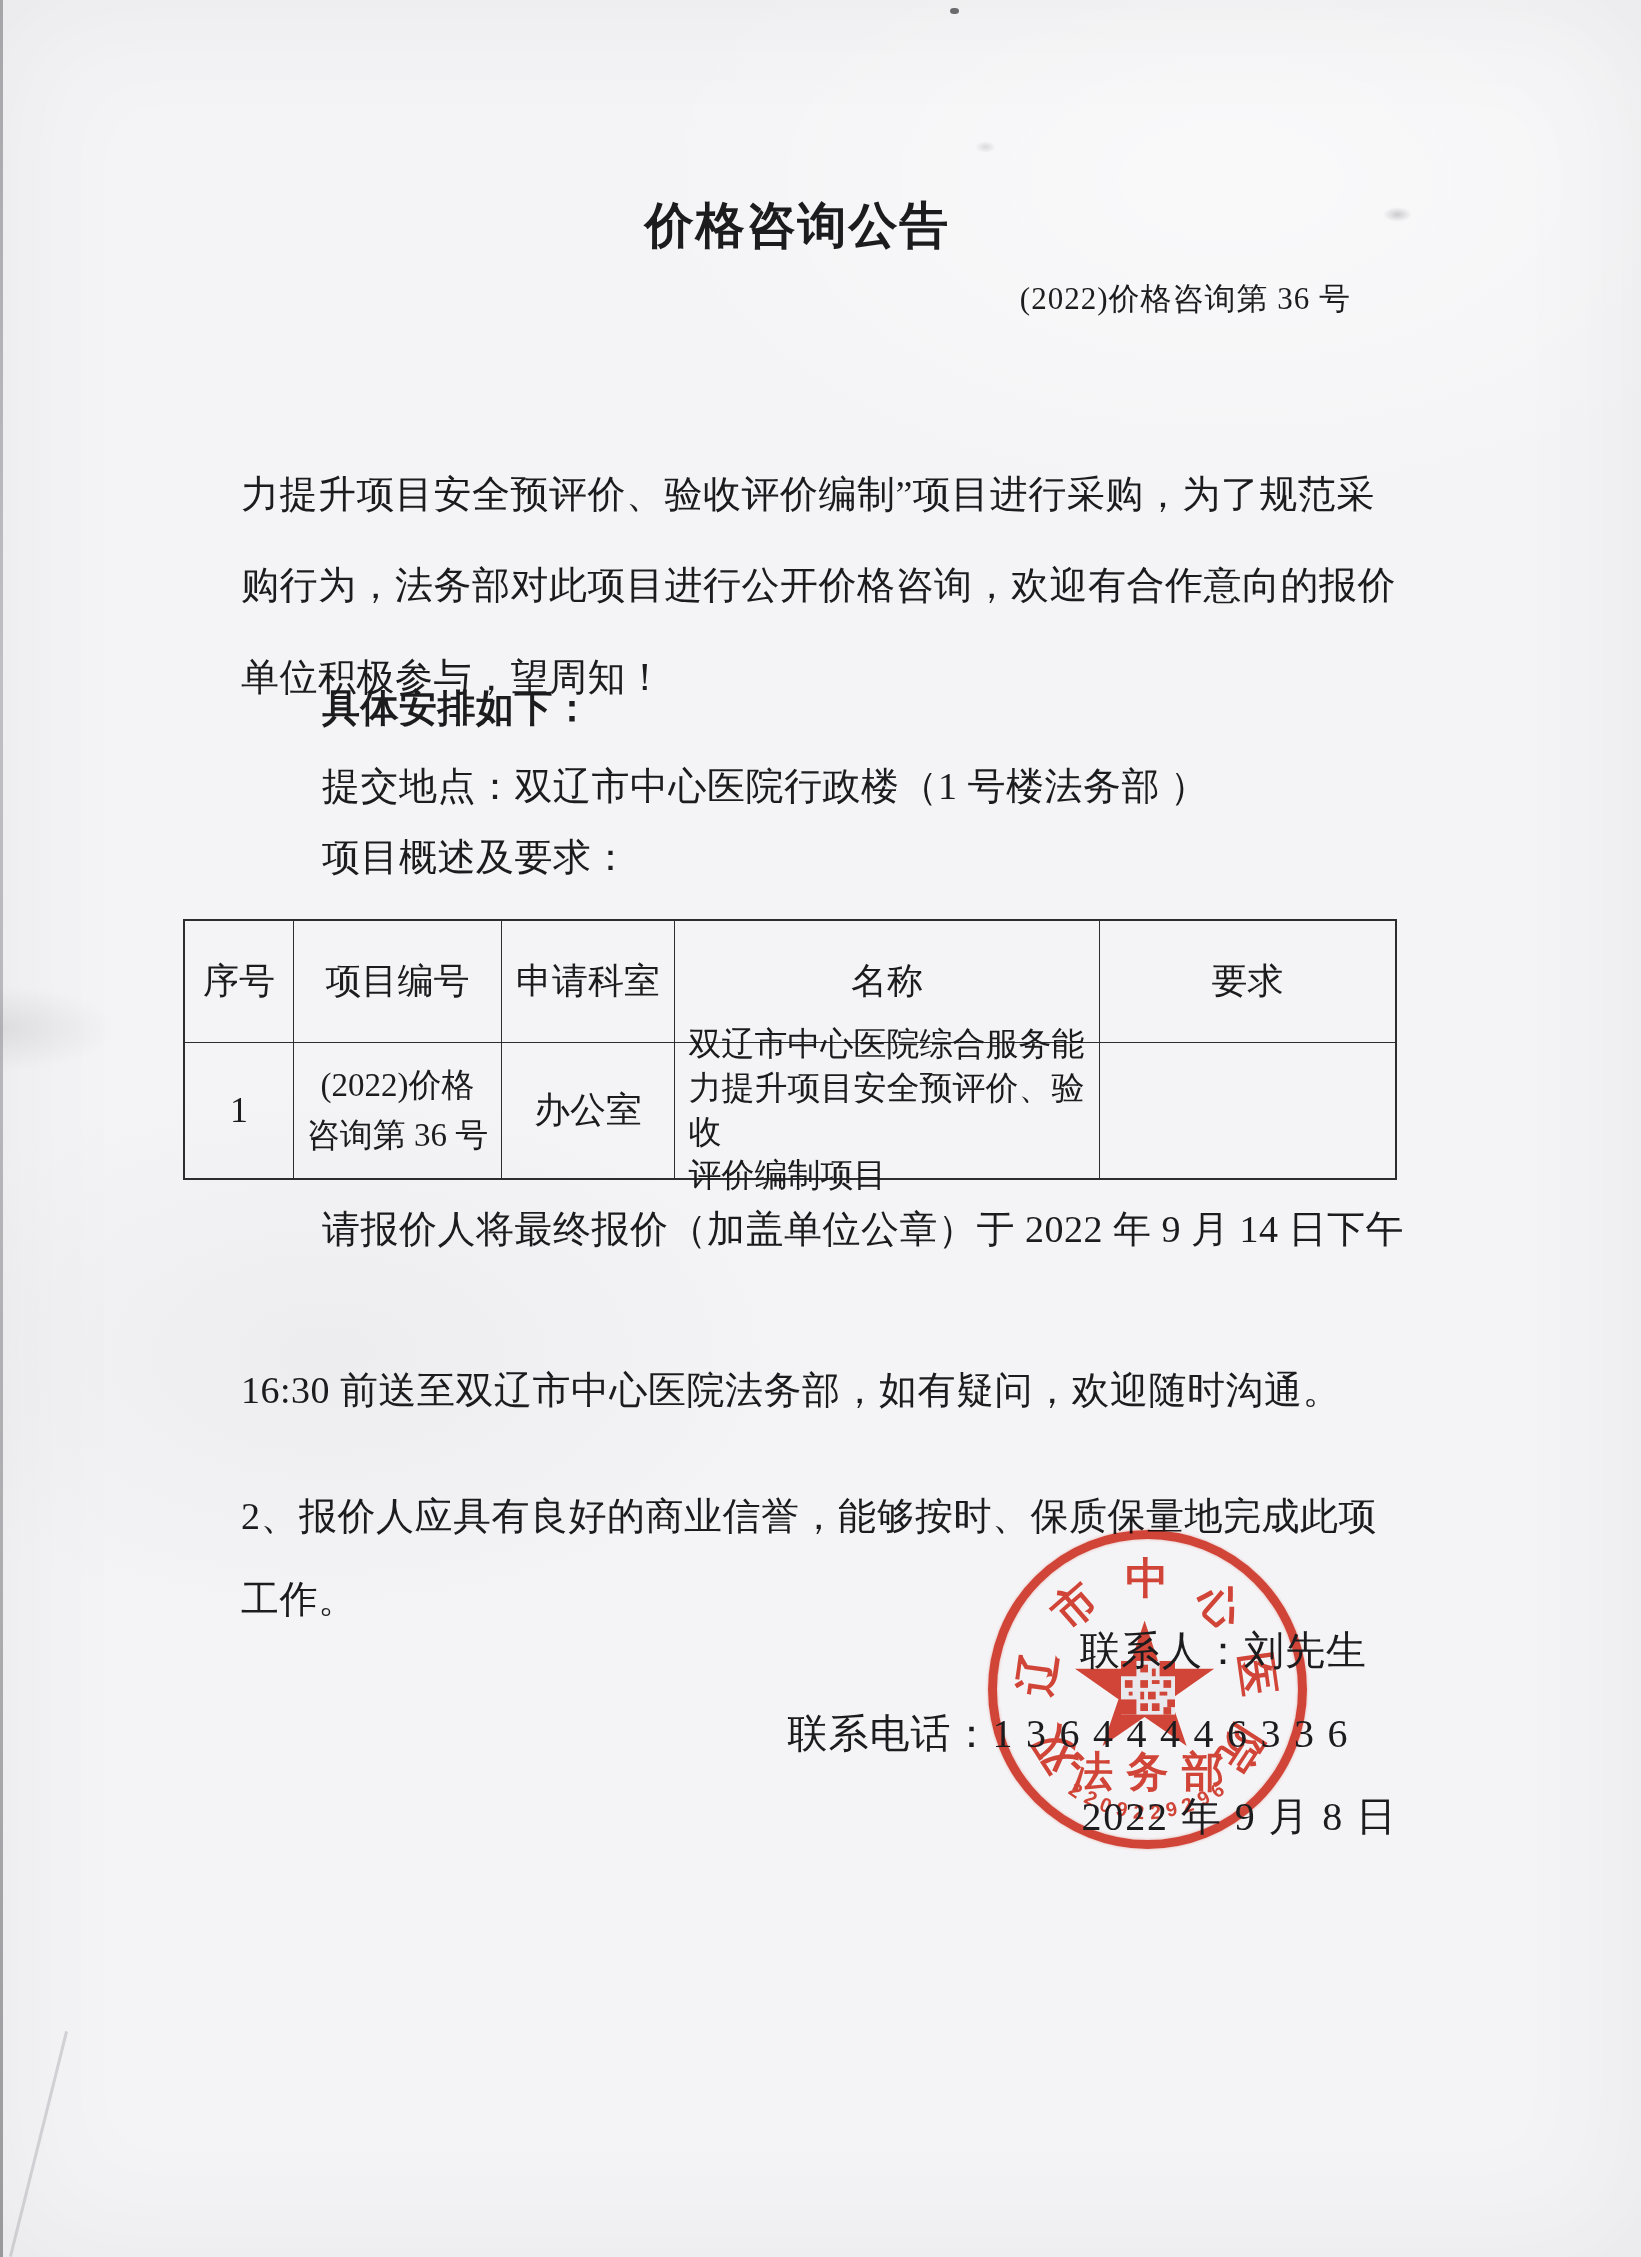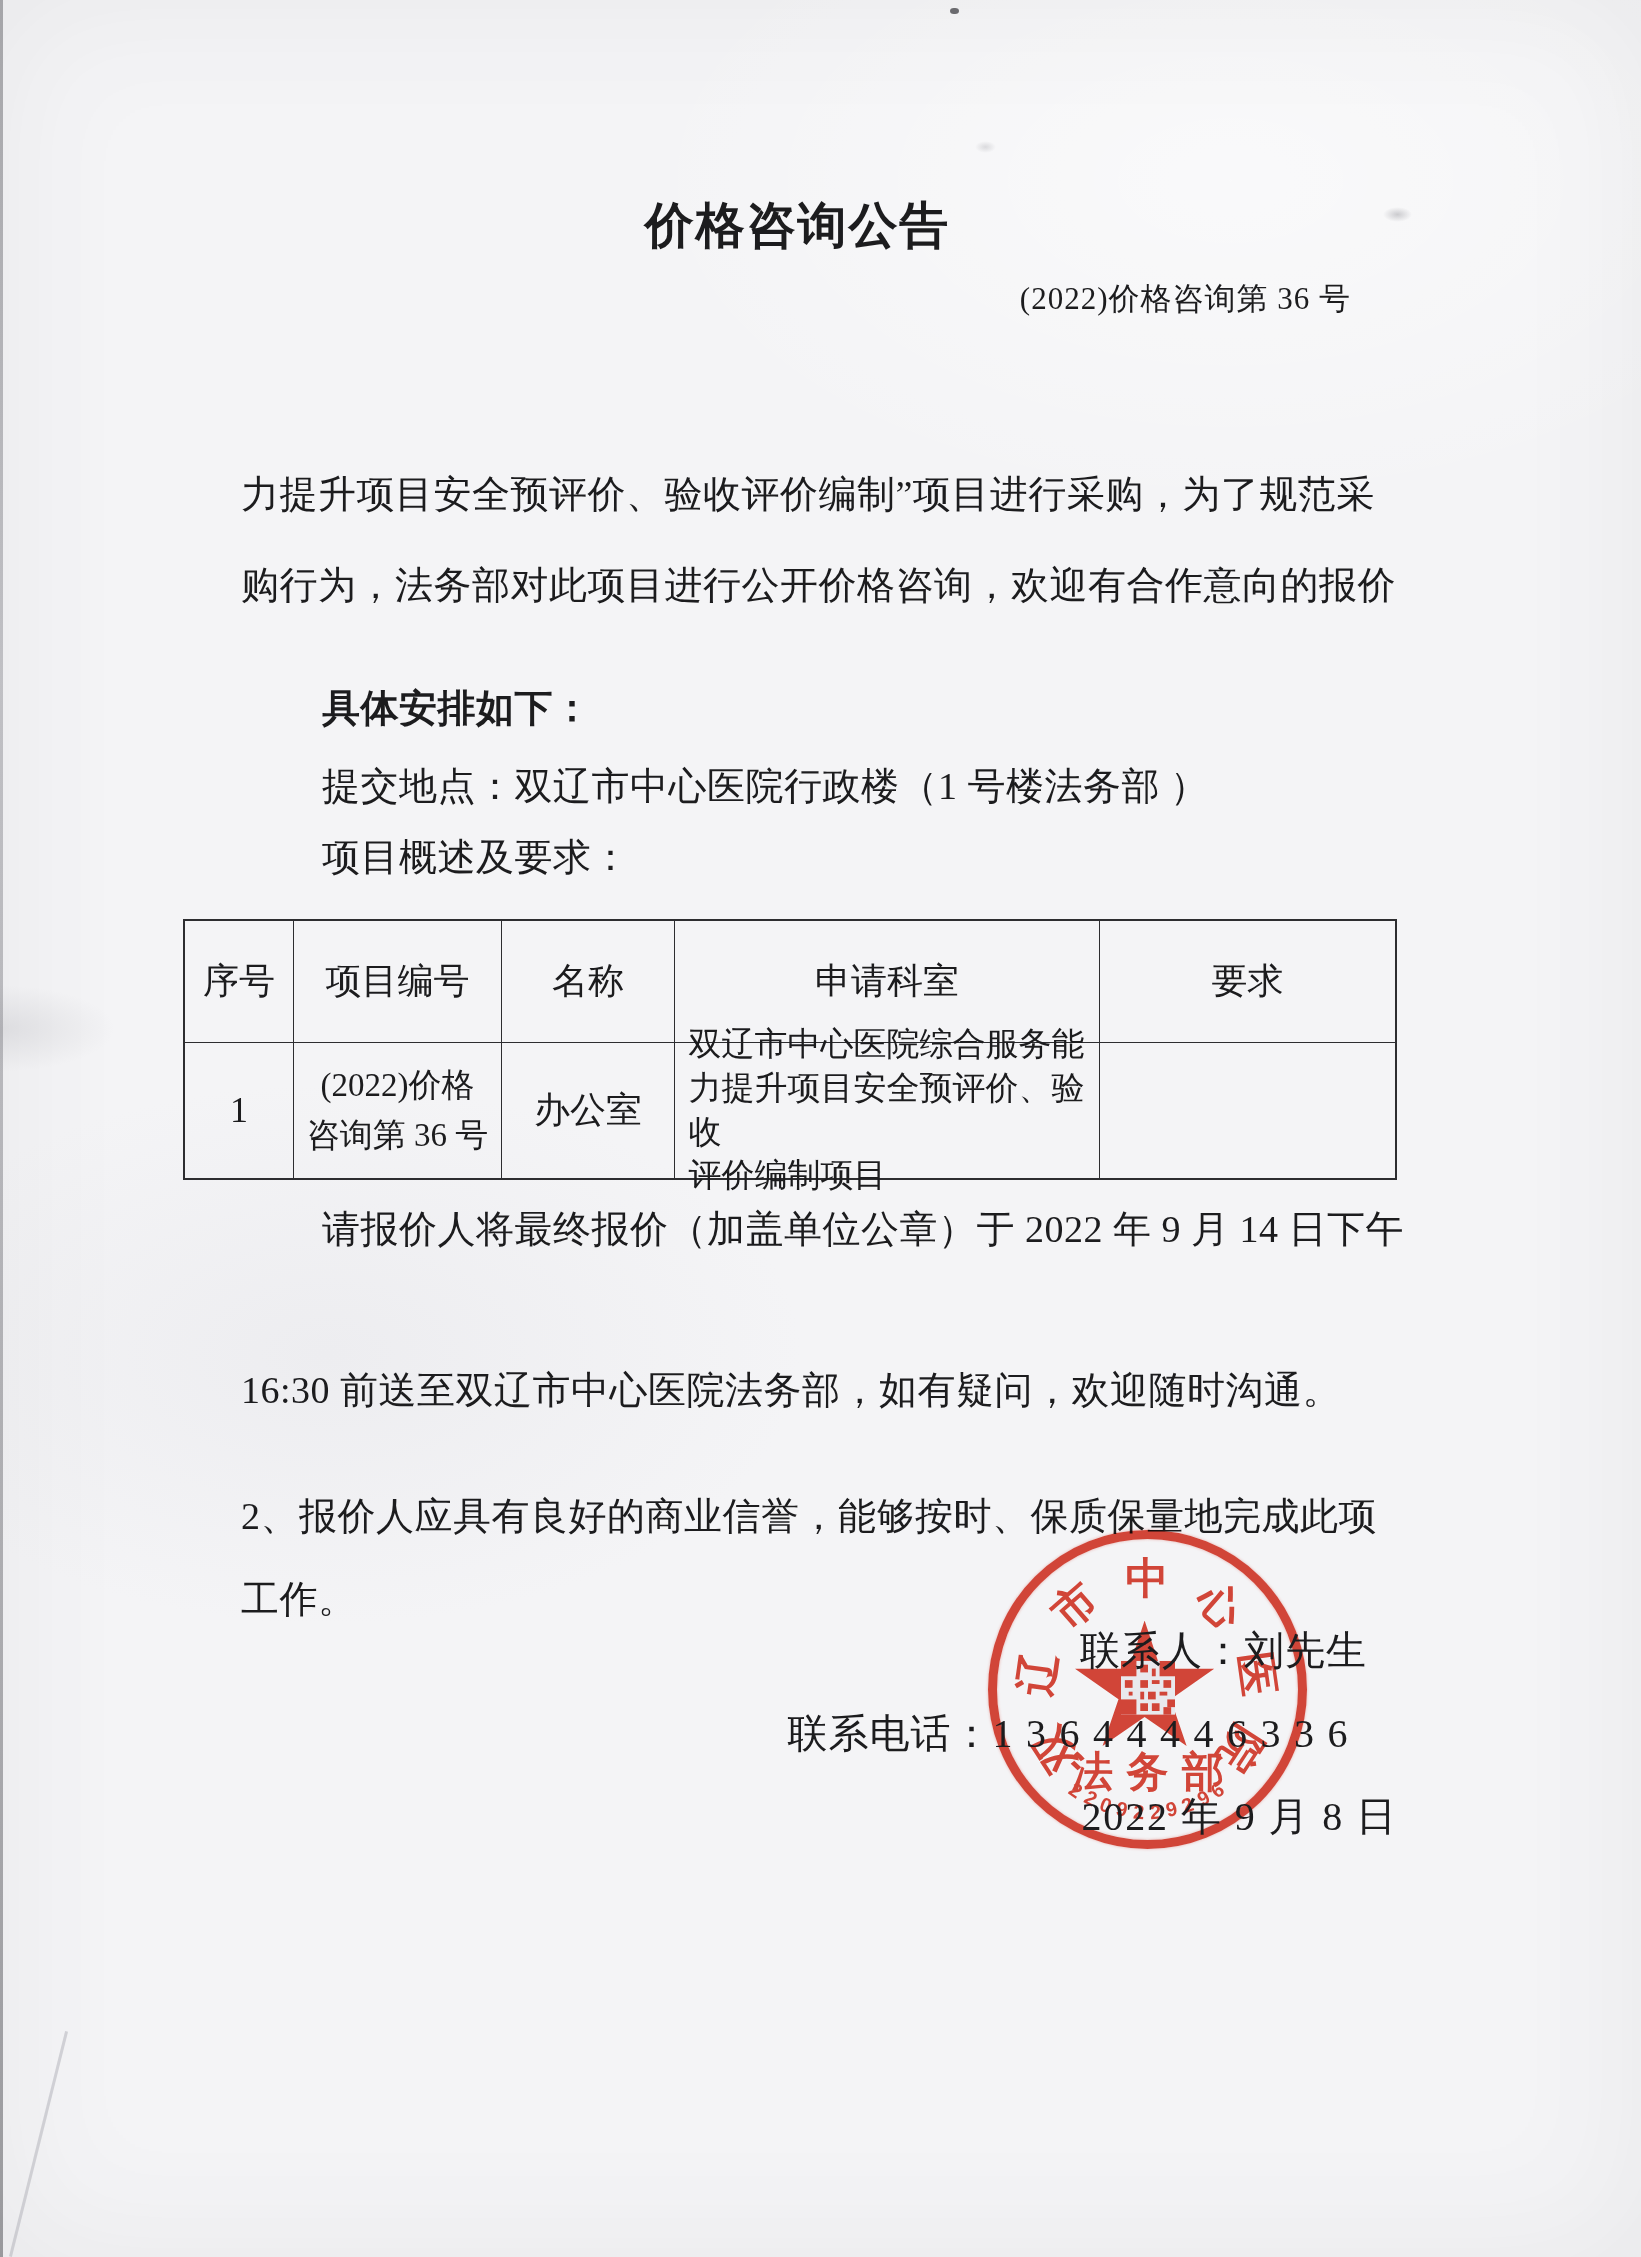--- a/index.html
+++ b/index.html
@@ -124,30 +124,31 @@
   <div class="artifact smudge-1"></div>
   <div class="artifact smudge-2"></div>
   <div class="artifact scratch-1"></div>
   <div class="artifact fold-shadow"></div>
 
   <div class="txt doc-title">价格咨询公告</div>
   <div class="txt doc-number">(2022)价格咨询第 36 号</div>
 
   <div class="txt body-line flush p1l2">力提升项目安全预评价、验收评价编制”项目进行采购，为了规范采</div>
   <div class="txt body-line flush p1l3">购行为，法务部对此项目进行公开价格咨询，欢迎有合作意向的报价</div>
+  <div class="txt body-line flush p1l4">单位积极参与，望周知！</div>
 
   <div class="txt body-line indent bold heading">具体安排如下：</div>
   <div class="txt body-line indent submit">提交地点：双辽市中心医院行政楼（1 号楼法务部 ）</div>
   <div class="txt body-line indent intro">项目概述及要求：</div>
 
   <div class="info-table">
     <div class="cell">序号</div>
     <div class="cell">项目编号</div>
+    <div class="cell">申请科室</div>
     <div class="cell">名称</div>
-    <div class="cell">申请科室</div>
     <div class="cell last-col">要求</div>
 
     <div class="cell last-row num-cell">1</div>
     <div class="cell last-row code-cell">(2022)价格
 咨询第 36 号</div>
     <div class="cell last-row dept-cell">办公室</div>
     <div class="cell last-row name-cell">双辽市中心医院综合服务能
 力提升项目安全预评价、验收
 评价编制项目</div>
     <div class="cell last-row last-col"></div>

